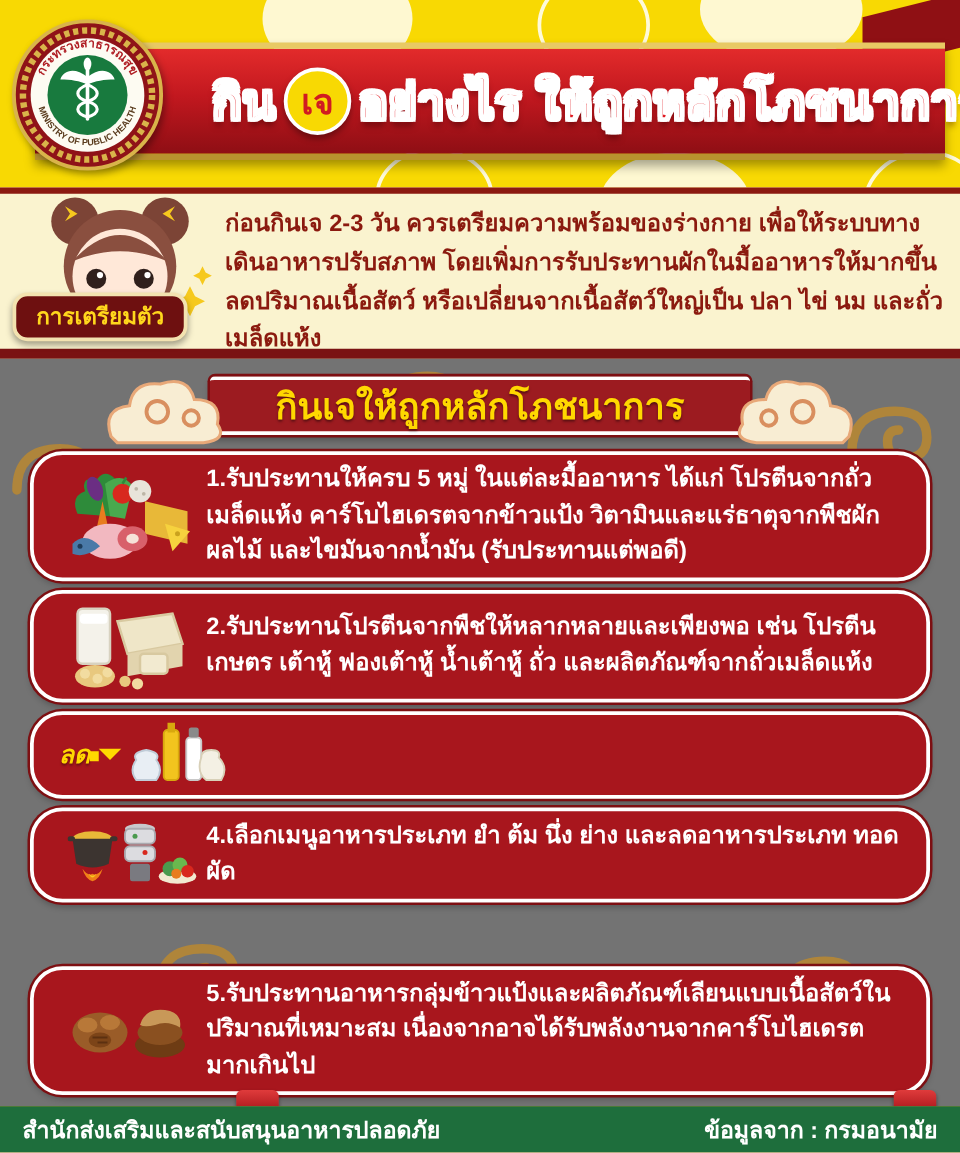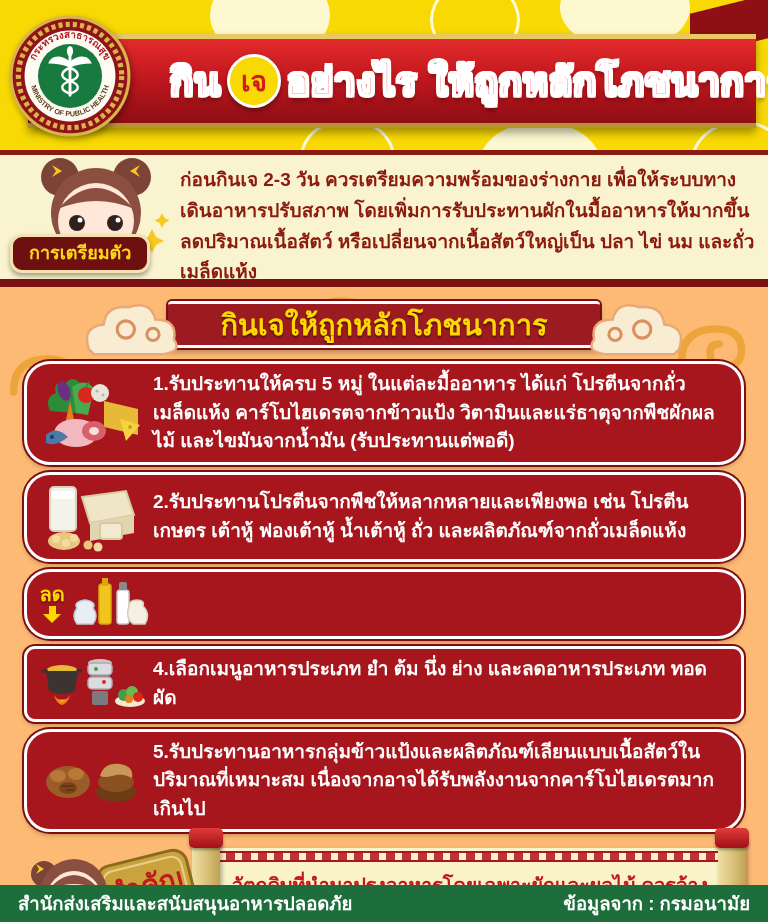--- a/index.html
+++ b/index.html
@@ -28,40 +28,40 @@
   .prep { position:relative; width:100%; height:137px; background:#FAF3CF;
           border-top:5px solid #8b1a10; border-bottom:8px solid #7A1212; }
   .prep-girl { position:absolute; left:12px; top:-4px; z-index:2; }
   .prep-label { position:absolute; left:10px; bottom:6px; z-index:3; background:#6e1010;
       border:3px solid #f3e2b0; border-radius:12px; color:#FFD71C; font-size:18px; font-weight:800;
       padding:1px 16px 3px; box-shadow:0 3px 5px rgba(0,0,0,.35); }
   .prep-text { position:absolute; left:180px; right:12px; top:10px; color:#8B1A0F;
       font-weight:700; font-size:19px; line-height:1.62; }
 
   
-  .main { position:relative; width:100%; height:598px; background:#fdba74; overflow:hidden; }
+  .main { position:relative; width:100%; height:598px; background:#737373; overflow:hidden; }
   .curl { position:absolute; width:90px; height:60px; opacity:.55; }
   .banner { position:relative; width:432px; height:47px; margin:14px auto 0; background:#9C1B20;
       border-top:3px solid #fff; border-bottom:3px solid #fff; border-radius:4px;
       display:flex; align-items:center; justify-content:center;
       box-shadow:0 0 0 2px #7d0f12, 0 4px 6px rgba(0,0,0,.3); z-index:2; }
   .banner-title { color:#FFD800; font-size:29px; font-weight:800; text-shadow:0 2px 2px rgba(0,0,0,.45); }
   .side-cloud { position:absolute; top:-14px; width:112px; height:74px; z-index:3; }
   .side-cloud.l { left:-92px; }
   .side-cloud.r { right:-92px; transform:scaleX(-1); }
 
   .cards { position:relative; margin:13px 24px 0; display:flex; flex-direction:column; gap:7px; z-index:2; }
   .card { background:#A8161D; border:3px solid #fff; border-radius:26px; display:flex; align-items:center;
-      padding:6px 18px 6px 8px; color:#fff; font-weight:700; font-size:19px; line-height:1.5;
+      padding:6px 18px 6px 20px; color:#fff; font-weight:700; font-size:19px; line-height:1.5;
       box-shadow:0 0 0 2px #7d0f12, 0 3px 5px rgba(0,0,0,.25); }
   .card-icon { flex:0 0 118px; display:flex; align-items:center; justify-content:center; gap:4px; }
   .card-text { flex:1; }
   .c1 { min-height:94px; } .c2 { min-height:82px; } .c3 { min-height:46px; }
-  .c4 { min-height:54px;border-radius:11px; } .c5 { min-height:74px; }
-  .reduce-badge { display:flex; flex-direction:column; align-items:center; margin-right:2px; }
+  .c4 { min-height:54px; } .c5 { min-height:74px;margin-top:44px; }
+  .reduce-badge { display:flex; flex-direction:row; align-items:center; margin-right:2px;font-style:italic; }
   .reduce-badge .txt { color:#FFD800; font-weight:800; font-size:20px; line-height:1; text-shadow:0 2px 2px rgba(0,0,0,.4); }
   .reduce-badge .stem { width:7px; height:8px; background:#FFD800; margin-top:2px; }
   .reduce-badge .head { width:0; height:0; border-left:9px solid transparent; border-right:9px solid transparent; border-top:9px solid #FFD800; }
 
   
   .bottom { position:relative; height:148px; margin-top:6px; }
   .scroll-body { position:absolute; left:206px; right:34px; top:10px; bottom:8px; background:#FAF2C8;
       box-shadow:0 4px 7px rgba(0,0,0,.3); z-index:1; display:flex; flex-direction:column; }
   .meander { height:11px; margin:3px 4px 0; border-top:2px solid #b0121e; border-bottom:2px solid #b0121e;
       background:repeating-linear-gradient(90deg,rgba(176,18,30,.85) 0 9px,transparent 9px 16px); }

